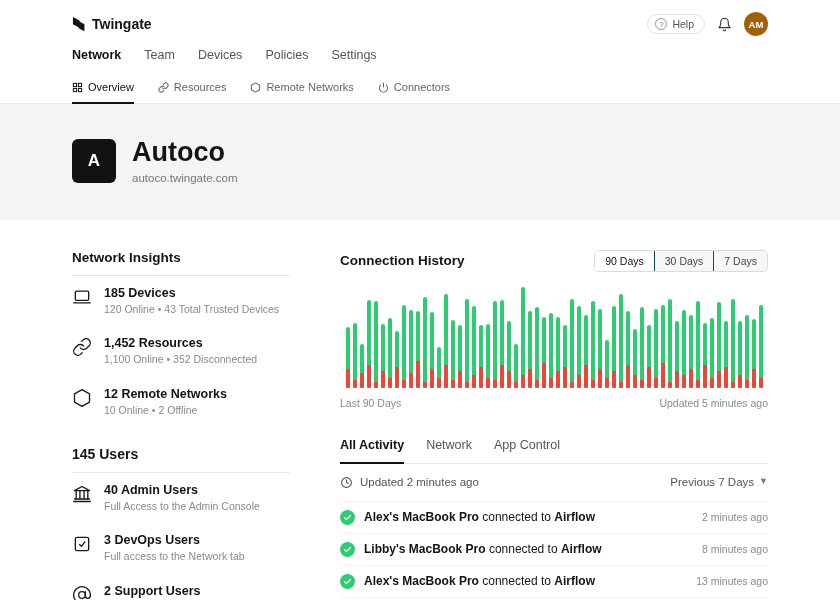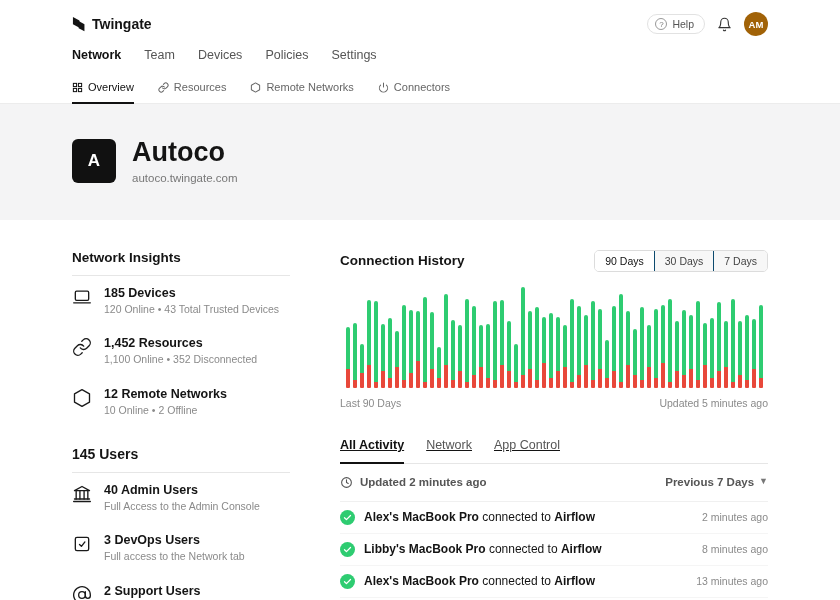--- a/index.html
+++ b/index.html
@@ -64,26 +64,26 @@
   .seg button:first-child { border-left:none; }
   .seg button.active { background:#fff; color:#111; }
 
   .chart { margin-top:16px; }
   .bars { display:flex; align-items:flex-end; gap:3px; height:100px; justify-content:center; }
   .bar-col { width:4px; display:flex; flex-direction:column; justify-content:flex-end; }
   .seg-g { background:var(--green,#2ecc71); border-radius:2px 2px 0 0; }
   .seg-r { background:var(--red,#e74c3c); border-radius:0 0 1px 1px; }
   .chart-footer { display:flex; justify-content:space-between; font-size:10.5px; color:#8a8a8a; margin-top:9px; }
 
-  .tabs { display:flex; gap:22px; margin-top:20px; border-bottom:1px solid #e6e6e6;text-decoration:underline; }
+  .tabs { display:flex; gap:22px; margin-top:20px; border-bottom:1px solid #e6e6e6; }
   .tab { padding:9px 0 10px; font-size:12.5px; color:#555; cursor:pointer; border-bottom:2px solid transparent; margin-bottom:-1px; }
   .tab.active { color:#111; font-weight:bold; border-bottom-color:#111; }
 
   .updated-row { display:flex; justify-content:space-between; align-items:center; padding:12px 0;
-    border-bottom:1px solid #f0f0f0; color:#555; font-size:11.5px;font-weight:bold; }
+    border-bottom:1px solid #f0f0f0; color:#555; font-size:11.5px; }
   .updated-left { display:flex; align-items:center; gap:7px; }
   .filter { display:flex; align-items:flex-start; gap:5px; color:#555; cursor:pointer; }
   .chev { font-size:9px; color:#777; }
 
   .act-row { display:flex; align-items:center; gap:9px; padding:8px 0; font-size:12px; border-bottom:1px solid #f5f5f5; }
   .act-row:last-child { border-bottom:none; }
   .act-time { margin-left:auto; color:#8a8a8a; font-size:10.5px; white-space:nowrap; }
   .status-dot { width:15px; height:15px; border-radius:50%; display:flex; align-items:center; justify-content:center; flex-shrink:0; }
   .status-dot.success { background:var(--green,#2ecc71); }
   .status-dot svg { stroke:#fff; }

